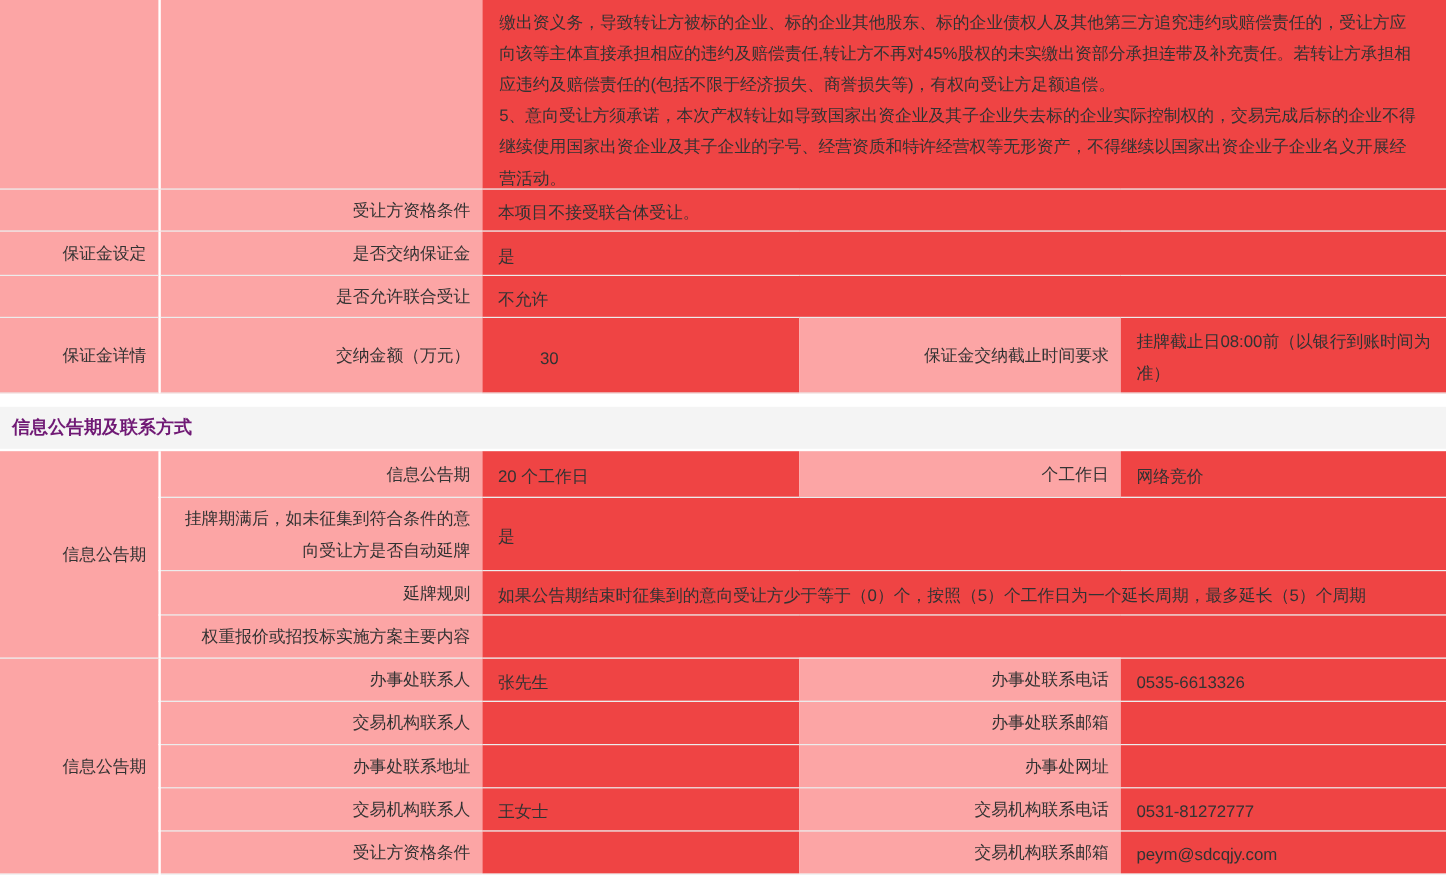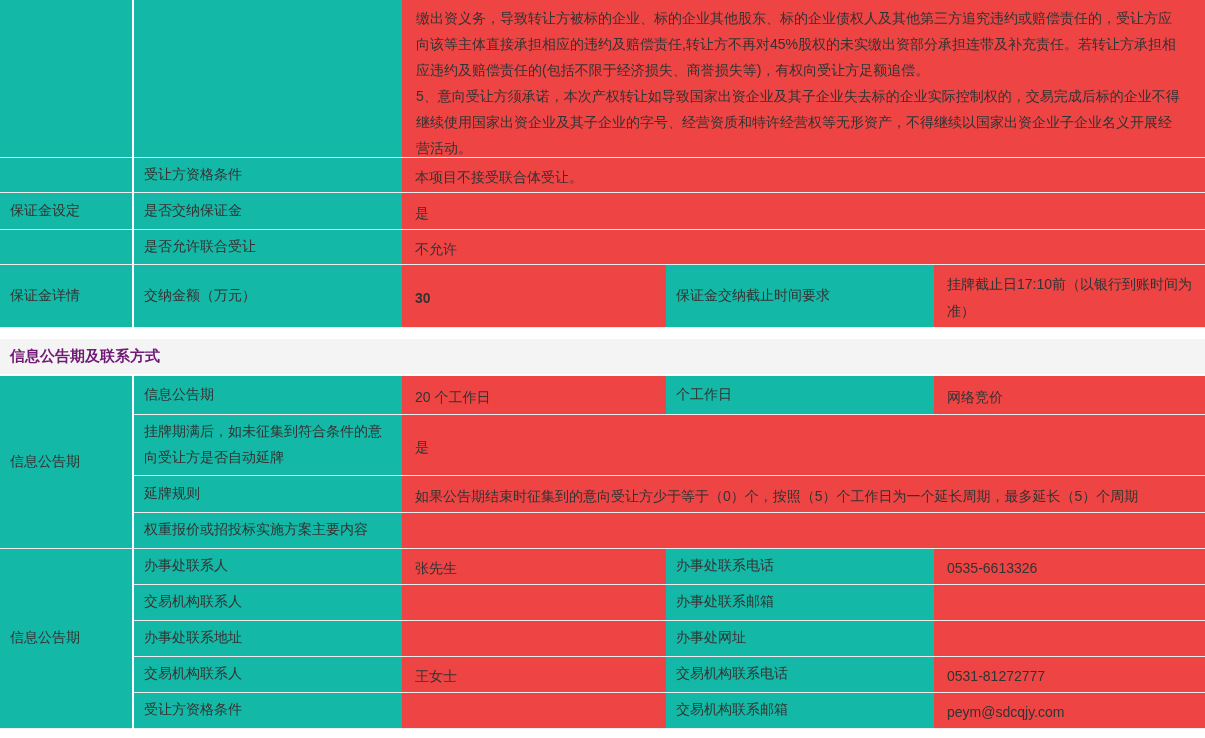--- a/index.html
+++ b/index.html
@@ -15,46 +15,45 @@
     width: 1205px;
     border-collapse: collapse;
     table-layout: fixed;
     font-size: 14px;
     color: #333;
   }
   td { border-bottom: 1px solid #ececec; vertical-align: middle; }
 
   
   td.g {
-    background: #14b8a6;
-    text-align: left;
+    background: #fca5a5;
+    text-align: right;
     padding: 4px 10px;
     line-height: 26px;
-    font-family: Liberation Serif, serif;
   }
   td.gap-r { border-right: 2px solid #fff; }
 
   
   td.v {
     background: #ef4444;
     text-align: left;
     padding: 4px 10px 0 13px;
     line-height: 24px;
   }
 
   .longtext {
     height: 153px;
     overflow: hidden;
     padding: 1px 14px 0 1px;
     line-height: 26px;
     text-align: left;
   }
   td.v.top { vertical-align: top; }
 
-  .bold { font-weight: 700; }
+  .bold { font-weight: 400; margin-left: 35px; }
 
   .tbl-gap { height: 11px; background: #fff; }
 
   .section-bar {
     height: 37px;
     background: #f4f4f4;
     border-bottom: 2px solid #fff;
     display: flex;
     align-items: center;
     padding-left: 10px;
@@ -105,21 +104,21 @@
       <td class="g gap-r" style="height:34px"></td>
       <td class="g">是否允许联合受让</td>
       <td class="v" colspan="3">不允许</td>
     </tr>
     <tr>
       <td class="g gap-r" style="height:63px">保证金详情</td>
       <td class="g">交纳金额（万元）</td>
       <td class="v"><span class="bold">30</span></td>
       <td class="g">保证金交纳截止时间要求</td>
       <td class="v">
-            <div class="wrapval">挂牌截止日17:10前（以银行到账时间为准）</div>
+            <div class="wrapval">挂牌截止日08:00前（以银行到账时间为准）</div>
           </td>
     </tr>
   </tbody>
     </table>
 
   <div class="tbl-gap"></div>
 
   <div class="section-bar">
     <span>信息公告期及联系方式</span>
   </div>

